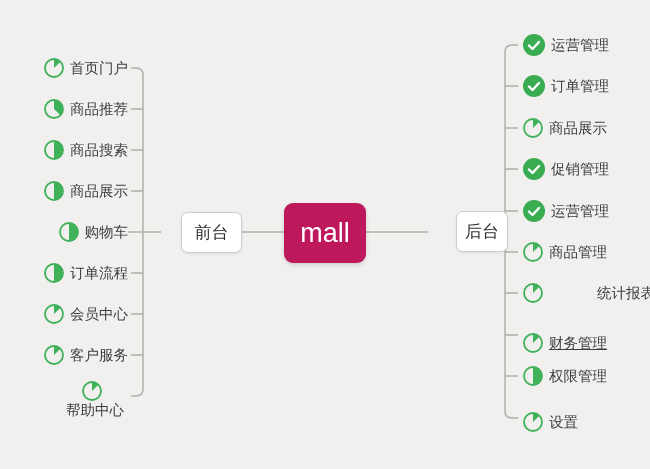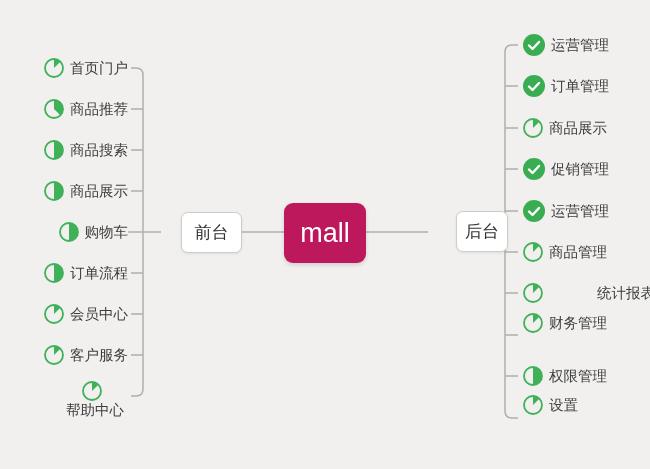--- a/index.html
+++ b/index.html
@@ -191,39 +191,39 @@
   </div>
       <div class="topic" style="top: 278px; left: 523px; gap: 48px;">
     <span class="icon">
           <svg width="20" height="20" viewBox="0 0 20 20">
             <circle cx="10" cy="10" r="9" fill="none" stroke="#3eb159" stroke-width="1.8"></circle>
             <path d="M10 10 L10 1 A9 9 0 0 1 16.36 3.64 Z" fill="#3eb159"></path>
           </svg>
         </span>
     <span class="label">统计报表</span>
   </div>
-      <div class="topic" style="top: 308px; left: 523px;">
+      <div class="topic" style="top: 328px; left: 523px; text-decoration: underline;">
     <span class="icon">
           <svg width="20" height="20" viewBox="0 0 20 20">
             <circle cx="10" cy="10" r="9" fill="none" stroke="#3eb159" stroke-width="1.8"></circle>
             <path d="M10 10 L10 1 A9 9 0 0 1 16.36 3.64 Z" fill="#3eb159"></path>
           </svg>
         </span>
     <span class="label">财务管理</span>
   </div>
       <div class="topic" style="top: 361px; left: 523px;">
     <span class="icon">
           <svg width="20" height="20" viewBox="0 0 20 20">
             <circle cx="10" cy="10" r="9" fill="none" stroke="#3eb159" stroke-width="1.8"></circle>
             <path d="M10 10 L10 1 A9 9 0 0 1 10.00 19.00 Z" fill="#3eb159"></path>
           </svg>
         </span>
     <span class="label">权限管理</span>
   </div>
-      <div class="topic" style="top: 390px; left: 523px;">
+      <div class="topic" style="top: 402px; left: 523px; align-items: flex-end;">
     <span class="icon">
           <svg width="20" height="20" viewBox="0 0 20 20">
             <circle cx="10" cy="10" r="9" fill="none" stroke="#3eb159" stroke-width="1.8"></circle>
             <path d="M10 10 L10 1 A9 9 0 0 1 16.36 3.64 Z" fill="#3eb159"></path>
           </svg>
         </span>
     <span class="label">设置</span>
   </div>
     </div>
 </div>

